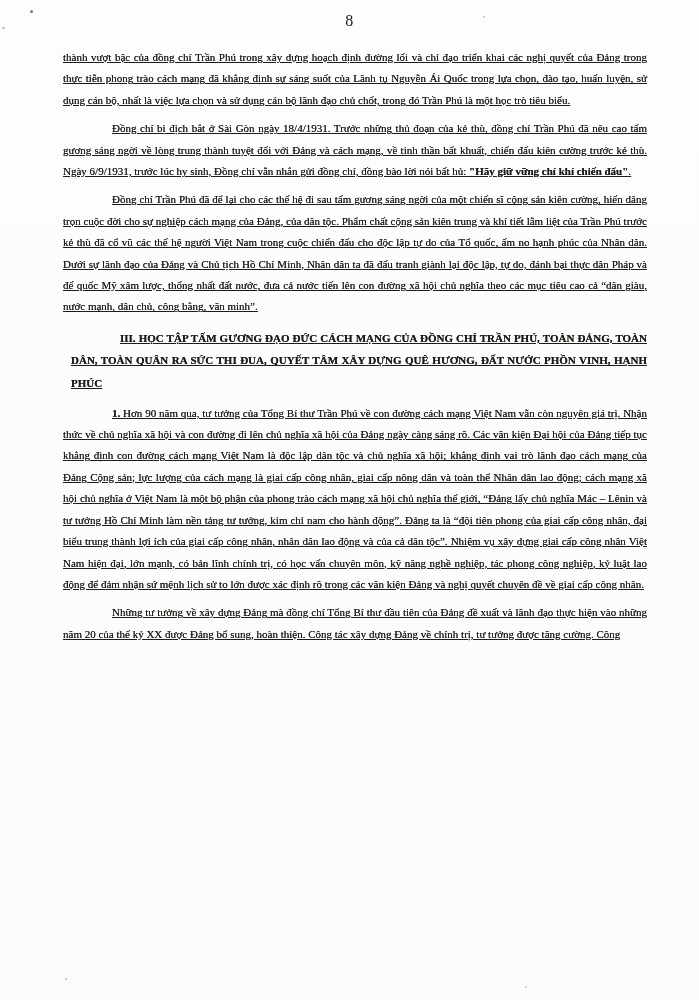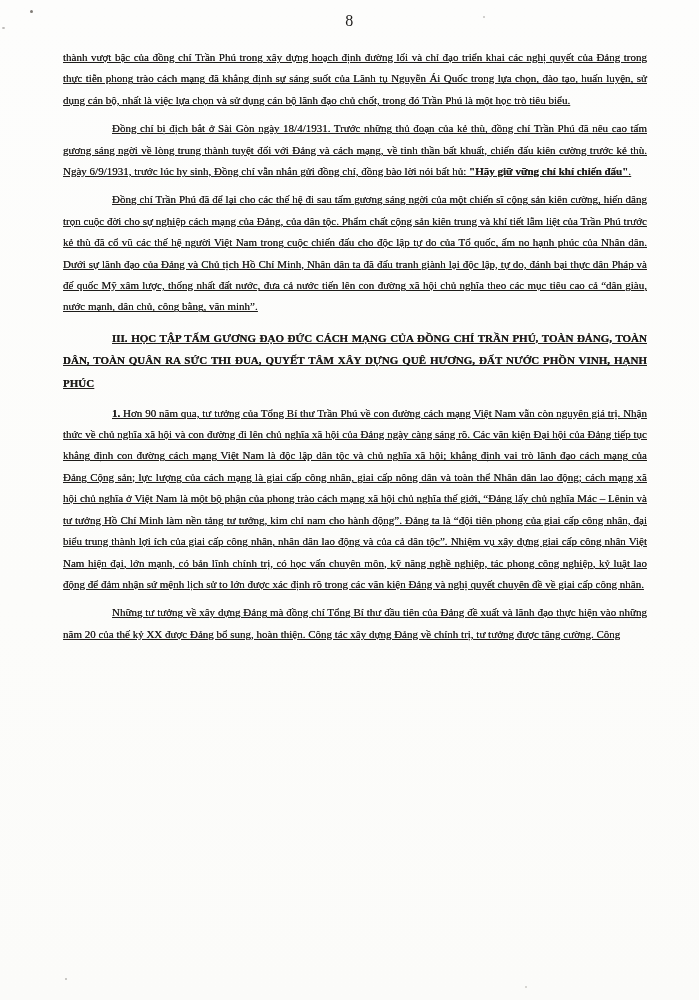--- a/index.html
+++ b/index.html
@@ -44,21 +44,21 @@
     text-indent: 49px;
     
     text-shadow: 0 0 0.45px rgba(20, 18, 16, 0.85);
     text-decoration: underline;
   }
   .body-text p.no-indent {
     text-indent: 0;
   }
   .body-text h3.section-heading {
     font-weight: 700;
-    margin: 9px 0 8px 0;
+    margin: 9px 0 8px 8px;
     line-height: 22.6px;
     text-shadow: 0 0 0.6px rgba(20, 18, 16, 0.9);
   }
   .bold {
     font-weight: 700;
   }
   
   .speckle {
     position: absolute;
     background: #55504a;

